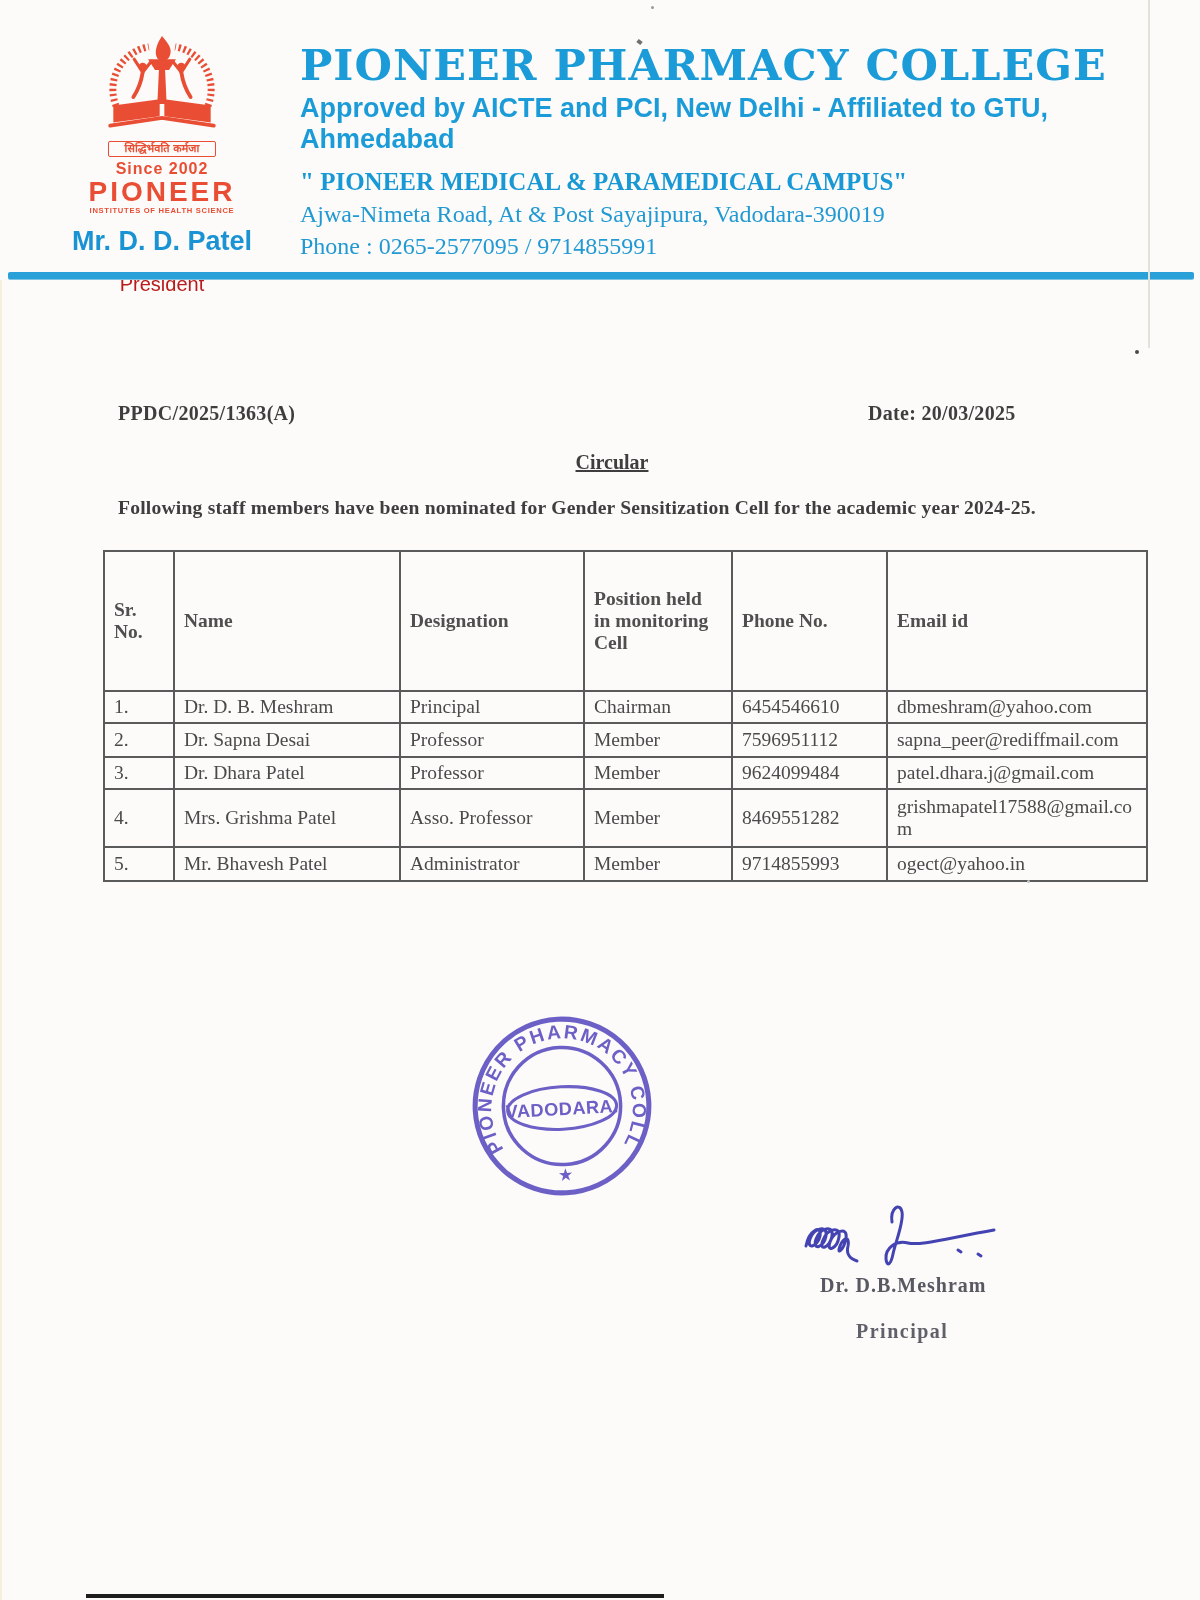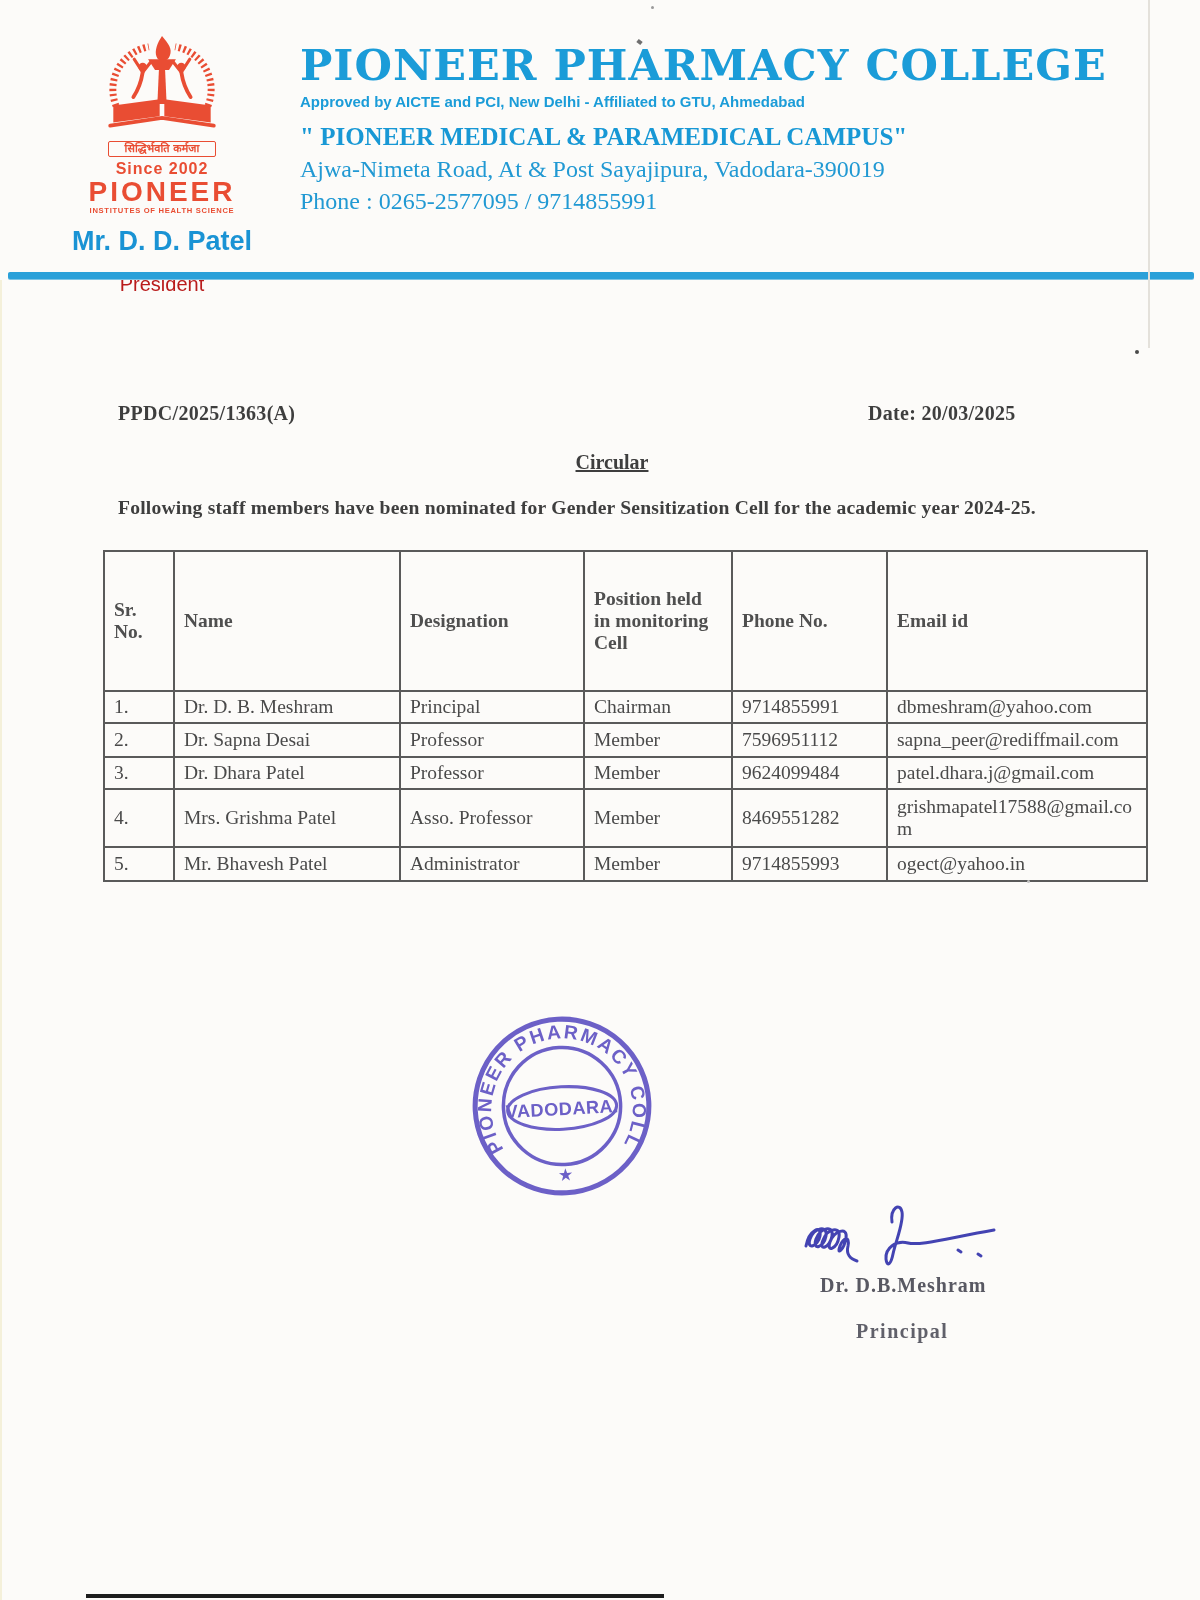--- a/index.html
+++ b/index.html
@@ -14,21 +14,21 @@
              font-family:"DejaVu Sans",sans-serif;font-weight:bold;font-size:11px;line-height:14px;color:#e94d33;}
   .since{font-family:"Liberation Sans",sans-serif;font-weight:800;font-size:16px;margin-top:3px;letter-spacing:1px;}
   .brand{font-family:"Liberation Sans",sans-serif;font-weight:800;font-size:28px;line-height:27px;letter-spacing:3px;}
   .tagline{font-family:"Liberation Sans",sans-serif;font-weight:bold;font-size:7.6px;letter-spacing:0.7px;margin-top:1px;}
   .president-name{color:#1a93d4;font-family:"Liberation Sans",sans-serif;font-weight:800;font-size:27px;margin-top:11px;}
   .president-title{color:#b91c1c;font-family:"Liberation Sans",sans-serif;font-size:20px;margin-top:16px;}
 
   .head-right{position:absolute;left:300px;top:42px;width:860px;}
   .college-name{color:#1b9cd8;font-family:"DejaVu Serif",serif;font-weight:800;
                 font-size:43px;line-height:46px;letter-spacing:1px;}
-  .approval{color:#1b9cd8;font-family:"Liberation Sans",sans-serif;font-weight:bold;font-size:15px;margin-top:5px;}
+  .approval{color:#1b9cd8;font-family:"Liberation Sans",sans-serif;font-weight:bold;font-size:27px;margin-top:5px;}
   .campus{color:#1898d5;font-weight:bold;font-size:25px;margin-top:13px;}
   .addr,.phone,.emailweb{color:#2199d3;font-size:24px;margin-top:5px;}
   .gap1{display:inline-block;width:14px;} .gap2{display:inline-block;width:30px;} .gap3{display:inline-block;width:8px;}
 
   .divider{position:absolute;left:8px;top:272px;width:1186px;height:7px;background:#2aa0d9;border-radius:2px;
            box-shadow:0 1px 0 #7cc3e4;}
 
   
   .ref,.date{position:absolute;top:402px;font-weight:bold;font-size:20px;color:#3e3e3e;letter-spacing:0.3px;}
   .ref{left:118px;} .date{left:868px;}
@@ -131,21 +131,21 @@
         <th>Phone No.</th>
         <th>Email id</th>
       </tr>
     </thead>
     <tbody>
       <tr style="height:32px">
         <td>1.</td>
         <td>Dr. D. B. Meshram</td>
         <td>Principal</td>
         <td>Chairman</td>
-        <td>9714855991</td>
+        <td>6454546610</td>
         <td class="email-cell">dbmeshram@yahoo.com</td>
       </tr>
       <tr style="height:34px">
         <td>2.</td>
         <td>Dr. Sapna Desai</td>
         <td>Professor</td>
         <td>Member</td>
         <td>7596951112</td>
         <td class="email-cell">sapna_peer@rediffmail.com</td>
       </tr>

